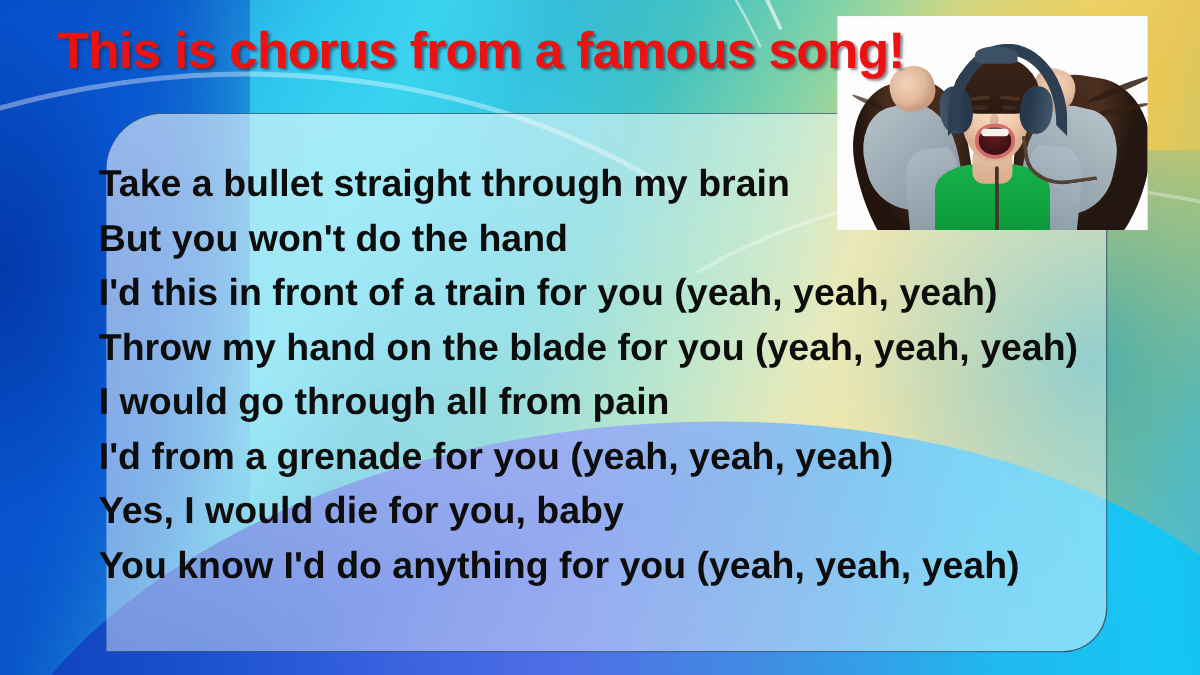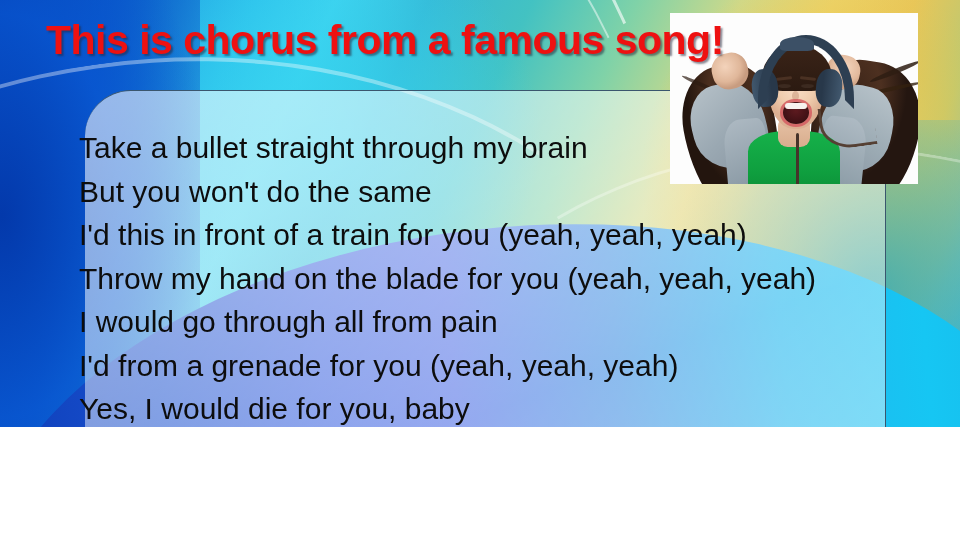--- a/index.html
+++ b/index.html
@@ -6,21 +6,21 @@
     margin: 0;
     padding: 0;
     background: #ffffff;
   }
   body {
     font-family: "Liberation Sans", sans-serif;
   }
   .slide {
     position: relative;
     width: 960px;
-    height: 427px;
+    height: 540px;
     overflow: hidden;
     background: #18a6d8;
   }
 
   
   .bg-base {
     position: absolute;
     inset: 0;
     background:
       linear-gradient(115deg,
@@ -131,21 +131,21 @@
   .lyrics {
     position: absolute;
     left: 79px;
     top: 126px;
     width: 830px;
     z-index: 5;
   }
   .lyric-line {
     font-size: 30px;
     line-height: 43.5px;
-    font-weight: 400;
+    font-weight: 700;
     color: #0d0d0d;
     white-space: nowrap;
   }
 
   
   .photo {
     position: absolute;
     left: 670px;
     top: 13px;
     width: 248px;
@@ -294,26 +294,27 @@
   <div class="swoosh sw5"></div>
   <div class="swoosh sw6"></div>
   <div class="swoosh sw7"></div>
 
   <div class="panel"></div>
 
   <div class="title">This is chorus from a famous song!</div>
 
   <div class="lyrics">
     <div class="lyric-line">Take a bullet straight through my brain</div>
-    <div class="lyric-line">But you won't do the same</div>
+    <div class="lyric-line">But you won't do the hand</div>
     <div class="lyric-line">I'd this in front of a train for you (yeah, yeah, yeah)</div>
     <div class="lyric-line">Throw my hand on the blade for you (yeah, yeah, yeah)</div>
     <div class="lyric-line">I would go through all from pain</div>
     <div class="lyric-line">I'd from a grenade for you (yeah, yeah, yeah)</div>
     <div class="lyric-line">Yes, I would die for you, baby</div>
+    <div class="lyric-line">You know I'd do anything for you (yeah, yeah, yeah)</div>
   </div>
 
   <div class="photo">
     <div class="ph-bg"></div>
     <div class="ph-hair-l"></div>
     <div class="ph-hair-r"></div>
     <div class="ph-hair-wisp1"></div>
     <div class="ph-hair-wisp2"></div>
     <div class="ph-hair-wisp3"></div>
     <div class="ph-arm-l"></div>

